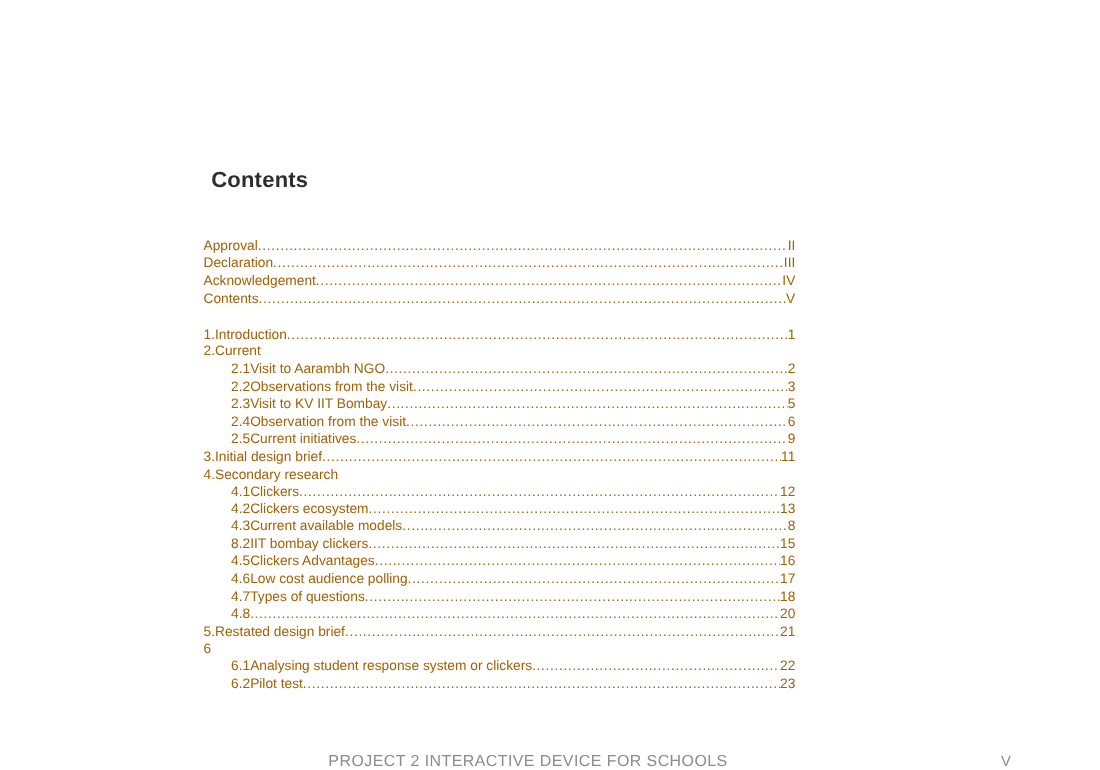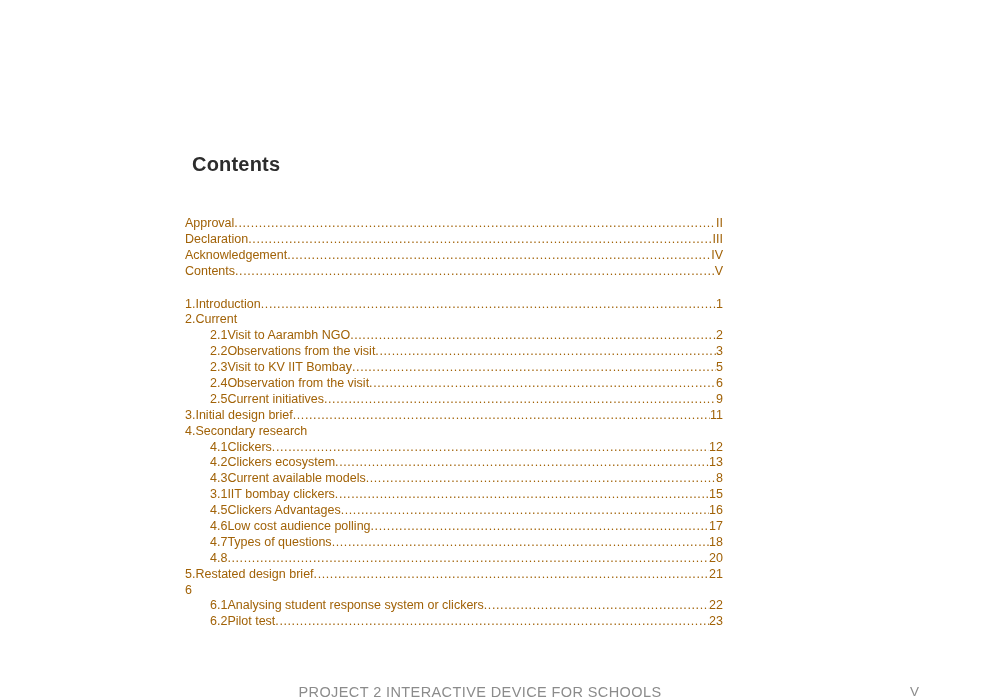--- a/index.html
+++ b/index.html
@@ -159,21 +159,21 @@
       <span class="dots">........................................................................................................................................................................................................</span>
       <span class="pg">13</span>
     </div>
     <div class="row lvl1">
       <span class="prefix p1">4.3</span>
       <span class="label">Current available models</span>
       <span class="dots">........................................................................................................................................................................................................</span>
       <span class="pg">8</span>
     </div>
     <div class="row lvl1">
-      <span class="prefix p1">3.1</span>
+      <span class="prefix p1">8.2</span>
       <span class="label">IIT bombay clickers</span>
       <span class="dots">........................................................................................................................................................................................................</span>
       <span class="pg">15</span>
     </div>
     <div class="row lvl1">
       <span class="prefix p1">4.5</span>
       <span class="label">Clickers Advantages</span>
       <span class="dots">........................................................................................................................................................................................................</span>
       <span class="pg">16</span>
     </div>

